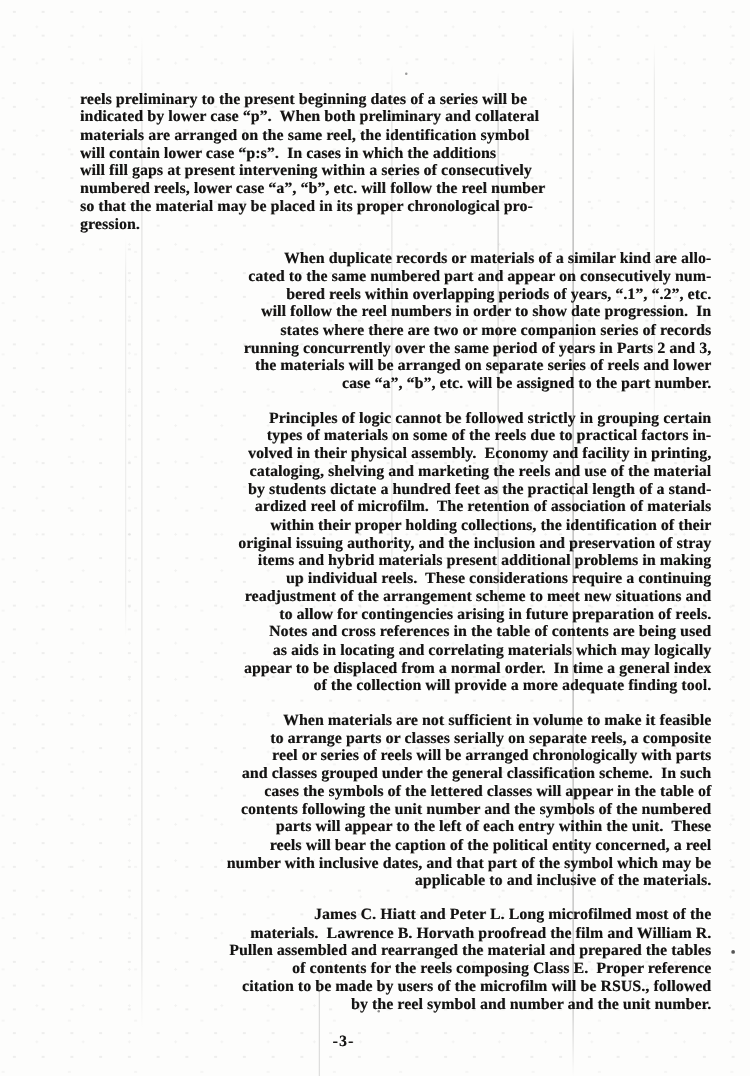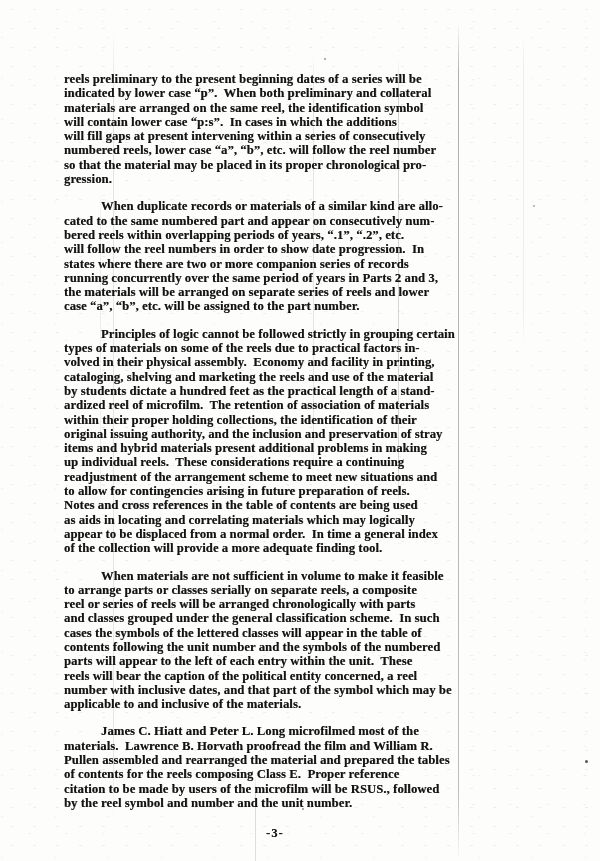--- a/index.html
+++ b/index.html
@@ -36,20 +36,21 @@
     line-height: 14.3px;
     letter-spacing: 0.1px;
     text-shadow: 0.3px 0 0 rgba(20,20,20,0.55);
   }
   .para {
     margin: 0 0 13px 0;
     white-space: pre-wrap;
   }
   .para.indented {
     text-indent: 37px;
+    text-align: right;
   }
   .page-number {
     position: absolute;
     left: 266px;
     top: 826px;
     color: #151413;
     font-size: 12.6px;
     font-weight: bold;
     letter-spacing: 1px;
     text-shadow: 0.3px 0 0 rgba(20,20,20,0.55);

